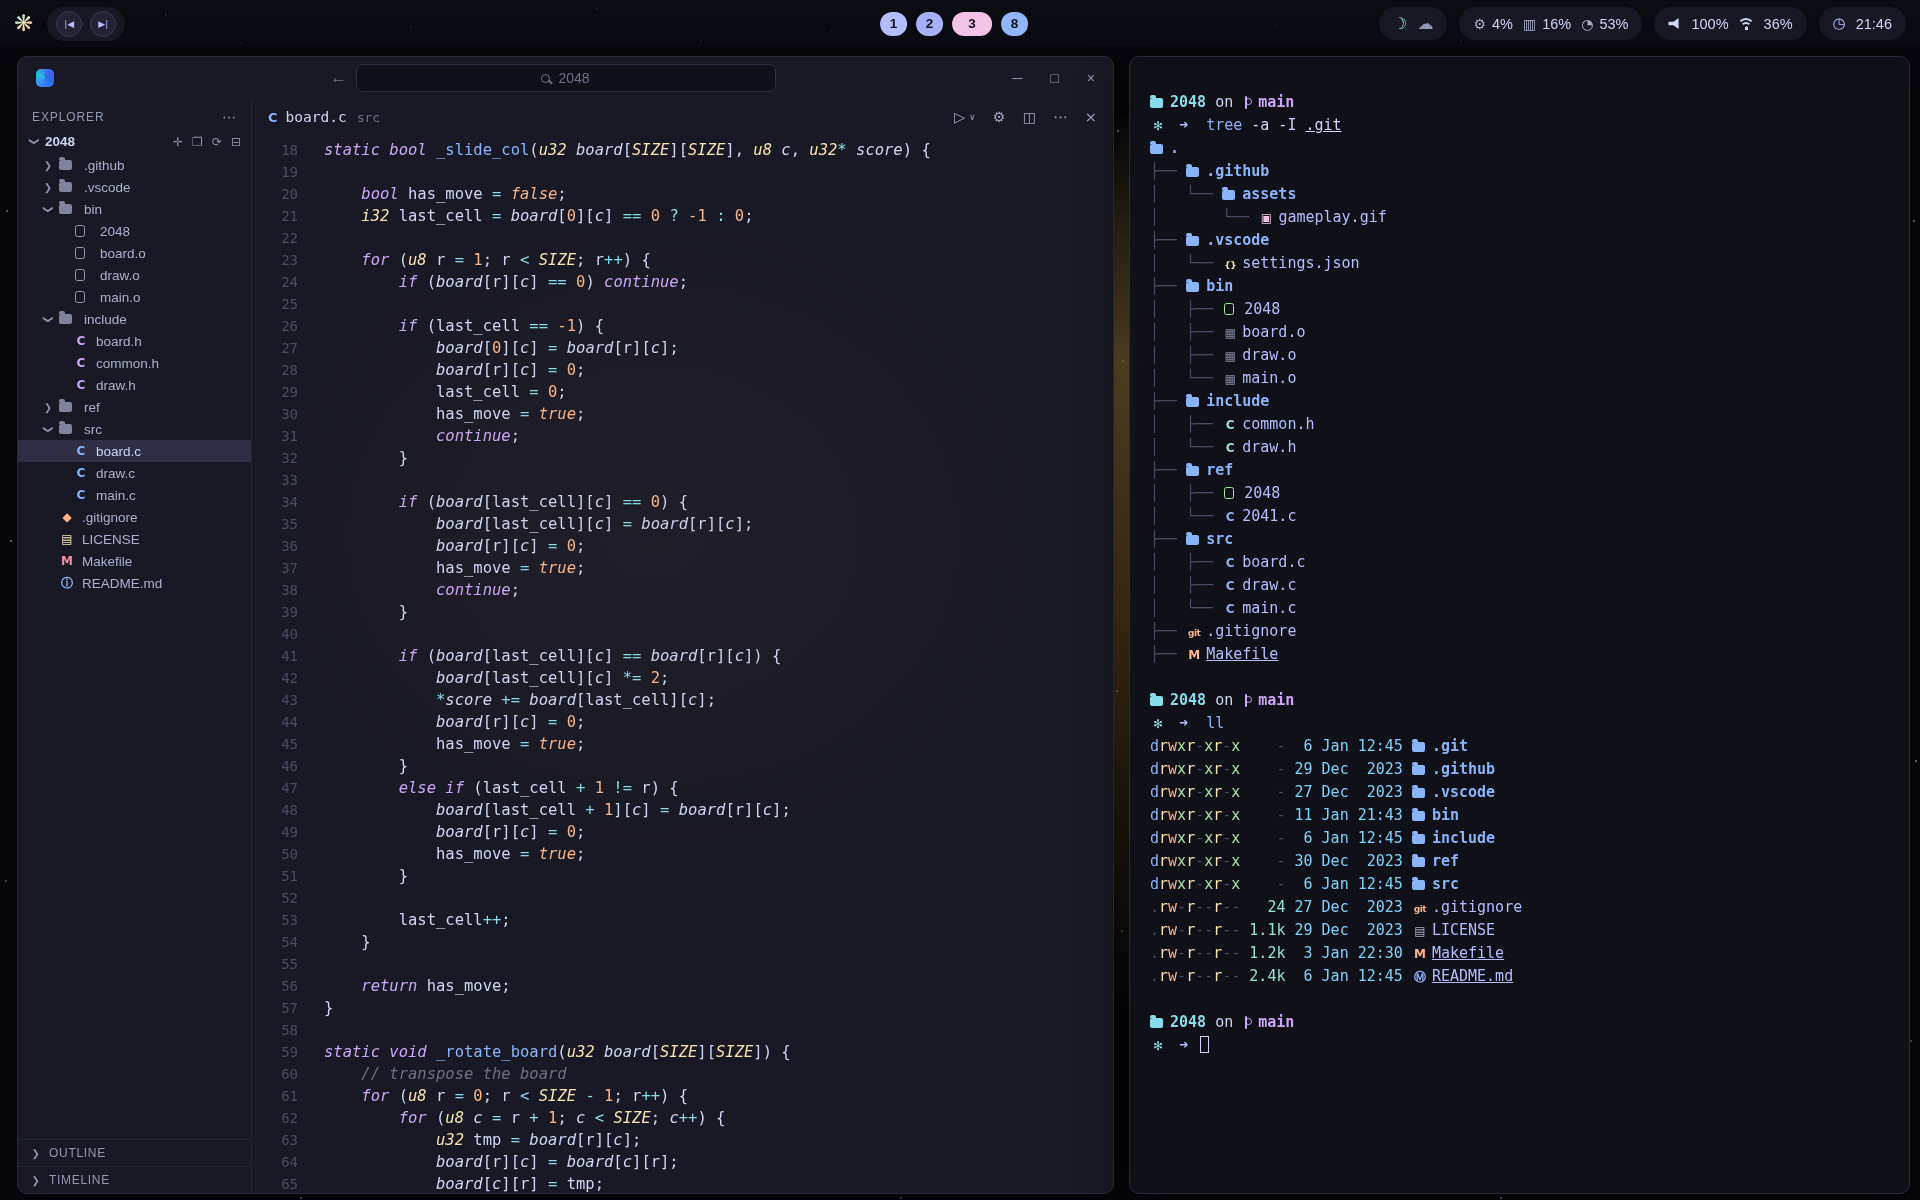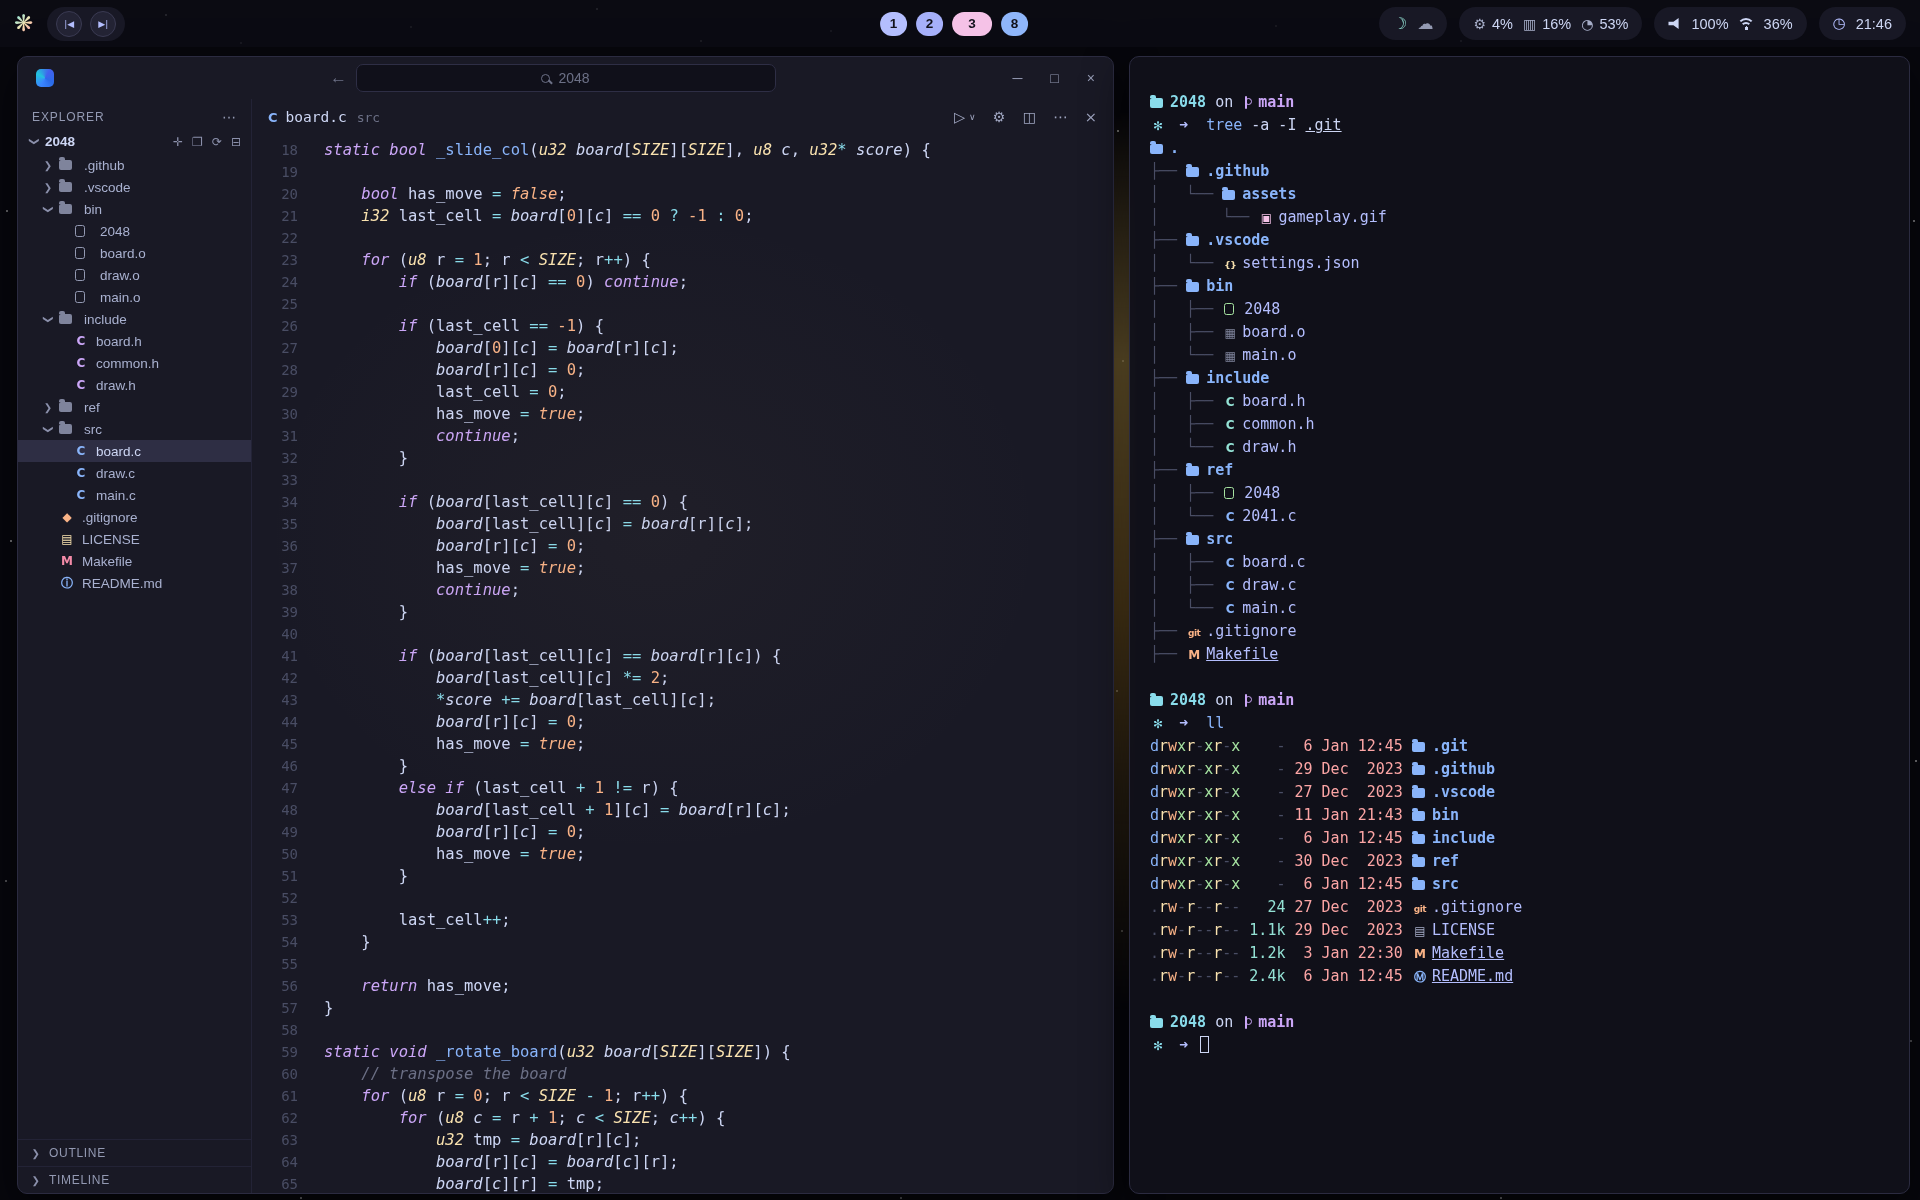--- a/index.html
+++ b/index.html
@@ -106,21 +106,21 @@
 .tt-fn{color:#b4befe}
 .tt-fnul{color:#b4befe;text-decoration:underline}
 .tt-cmd{color:#89b4fa}
 .tt-ptxt{color:#cdd6f4}
 .tt-pdir{color:#89dceb;font-weight:bold}
 .tt-pbranch{color:#cba6f7;font-weight:bold}
 .tt-parrow{color:#b4befe}
 .tt-argul{color:#cdd6f4;text-decoration:underline}
 .tt-sz{color:#94e2d5}
 .tt-szd{color:#494d64}
-.tt-date{color:#fca5a5}
+.tt-date{color:#7dd3fc}
 .t-cursor{display:inline-block;width:9px;height:17px;border:1.5px solid #cdd6f4;vertical-align:-3px;margin-left:3px}
 
 
 .gi{display:inline-block}
 .gi-glyph{font-family:"DejaVu Sans",sans-serif;font-weight:bold;font-size:12px;width:16px;margin-right:4px;text-align:center;vertical-align:0}
 .gi-small{font-size:9px;letter-spacing:-.5px}
 .gi-folder{width:13px;height:10px;border-radius:2px;background:currentColor;position:relative;margin-right:7px;vertical-align:-1px}
 .gi-folder::before{content:"";position:absolute;top:-3px;left:0;width:6px;height:3px;border-radius:2px 2px 0 0;background:currentColor}
 .gi-file{width:10px;height:12px;border:1.6px solid currentColor;border-radius:2.5px;margin-right:10px;margin-left:2px;vertical-align:-1px}
 .gi-branch{width:10px;height:13px;position:relative;margin-right:6px;vertical-align:-2px}
@@ -403,23 +403,23 @@
       <div class="t-line"><span class="gi gi-glyph" style="color: rgb(137, 220, 235);">✻</span><span class="tt-parrow"> ➜  </span><span class="tt-cmd">tree</span><span class="tt-ptxt"> -a -I </span><span class="tt-argul">.git</span></div>
       <div class="t-line"><span class="gi gi-folder" style="color: rgb(137, 180, 250);"></span><span class="tt-dir">.</span></div>
       <div class="t-line"><span class="tt-tl">├── </span><span class="gi gi-folder" style="color: rgb(137, 180, 250);"></span><span class="tt-dir">.github</span></div>
       <div class="t-line"><span class="tt-tl">│   └── </span><span class="gi gi-folder" style="color: rgb(137, 180, 250);"></span><span class="tt-dir">assets</span></div>
       <div class="t-line"><span class="tt-tl">│       └── </span><span class="gi gi-glyph" style="color: rgb(245, 194, 231);">▣</span><span class="tt-fn">gameplay.gif</span></div>
       <div class="t-line"><span class="tt-tl">├── </span><span class="gi gi-folder" style="color: rgb(137, 180, 250);"></span><span class="tt-dir">.vscode</span></div>
       <div class="t-line"><span class="tt-tl">│   └── </span><span class="gi gi-glyph gi-small" style="color: rgb(249, 226, 175);">{}</span><span class="tt-fn">settings.json</span></div>
       <div class="t-line"><span class="tt-tl">├── </span><span class="gi gi-folder" style="color: rgb(137, 180, 250);"></span><span class="tt-dir">bin</span></div>
       <div class="t-line"><span class="tt-tl">│   ├── </span><span class="gi gi-file" style="color: rgb(166, 227, 161);"></span><span class="tt-fn">2048</span></div>
       <div class="t-line"><span class="tt-tl">│   ├── </span><span class="gi gi-glyph" style="color: rgb(127, 132, 156);">▦</span><span class="tt-fn">board.o</span></div>
+      <div class="t-line"><span class="tt-tl">│   ├── </span><span class="gi gi-glyph" style="color: rgb(127, 132, 156);">▦</span><span class="tt-fn">draw.o</span></div>
       <div class="t-line"><span class="tt-tl">│   └── </span><span class="gi gi-glyph" style="color: rgb(127, 132, 156);">▦</span><span class="tt-fn">main.o</span></div>
       <div class="t-line"><span class="tt-tl">├── </span><span class="gi gi-folder" style="color: rgb(137, 180, 250);"></span><span class="tt-dir">include</span></div>
-      <div class="t-line"><span class="tt-tl">│   ├── </span><span class="gi gi-glyph" style="color: rgb(148, 226, 213);">C</span><span class="tt-fn">board.h</span></div>
       <div class="t-line"><span class="tt-tl">│   ├── </span><span class="gi gi-glyph" style="color: rgb(148, 226, 213);">C</span><span class="tt-fn">common.h</span></div>
       <div class="t-line"><span class="tt-tl">│   └── </span><span class="gi gi-glyph" style="color: rgb(148, 226, 213);">C</span><span class="tt-fn">draw.h</span></div>
       <div class="t-line"><span class="tt-tl">├── </span><span class="gi gi-folder" style="color: rgb(137, 180, 250);"></span><span class="tt-dir">ref</span></div>
       <div class="t-line"><span class="tt-tl">│   ├── </span><span class="gi gi-file" style="color: rgb(166, 227, 161);"></span><span class="tt-fn">2048</span></div>
       <div class="t-line"><span class="tt-tl">│   └── </span><span class="gi gi-glyph" style="color: rgb(137, 180, 250);">C</span><span class="tt-fn">2041.c</span></div>
       <div class="t-line"><span class="tt-tl">├── </span><span class="gi gi-folder" style="color: rgb(137, 180, 250);"></span><span class="tt-dir">src</span></div>
       <div class="t-line"><span class="tt-tl">│   ├── </span><span class="gi gi-glyph" style="color: rgb(137, 180, 250);">C</span><span class="tt-fn">board.c</span></div>
       <div class="t-line"><span class="tt-tl">│   ├── </span><span class="gi gi-glyph" style="color: rgb(137, 180, 250);">C</span><span class="tt-fn">draw.c</span></div>
       <div class="t-line"><span class="tt-tl">│   └── </span><span class="gi gi-glyph" style="color: rgb(137, 180, 250);">C</span><span class="tt-fn">main.c</span></div>
       <div class="t-line"><span class="tt-tl">├── </span><span class="gi gi-glyph gi-small" style="color: rgb(250, 179, 135);">git</span><span class="tt-fn">.gitignore</span></div>

